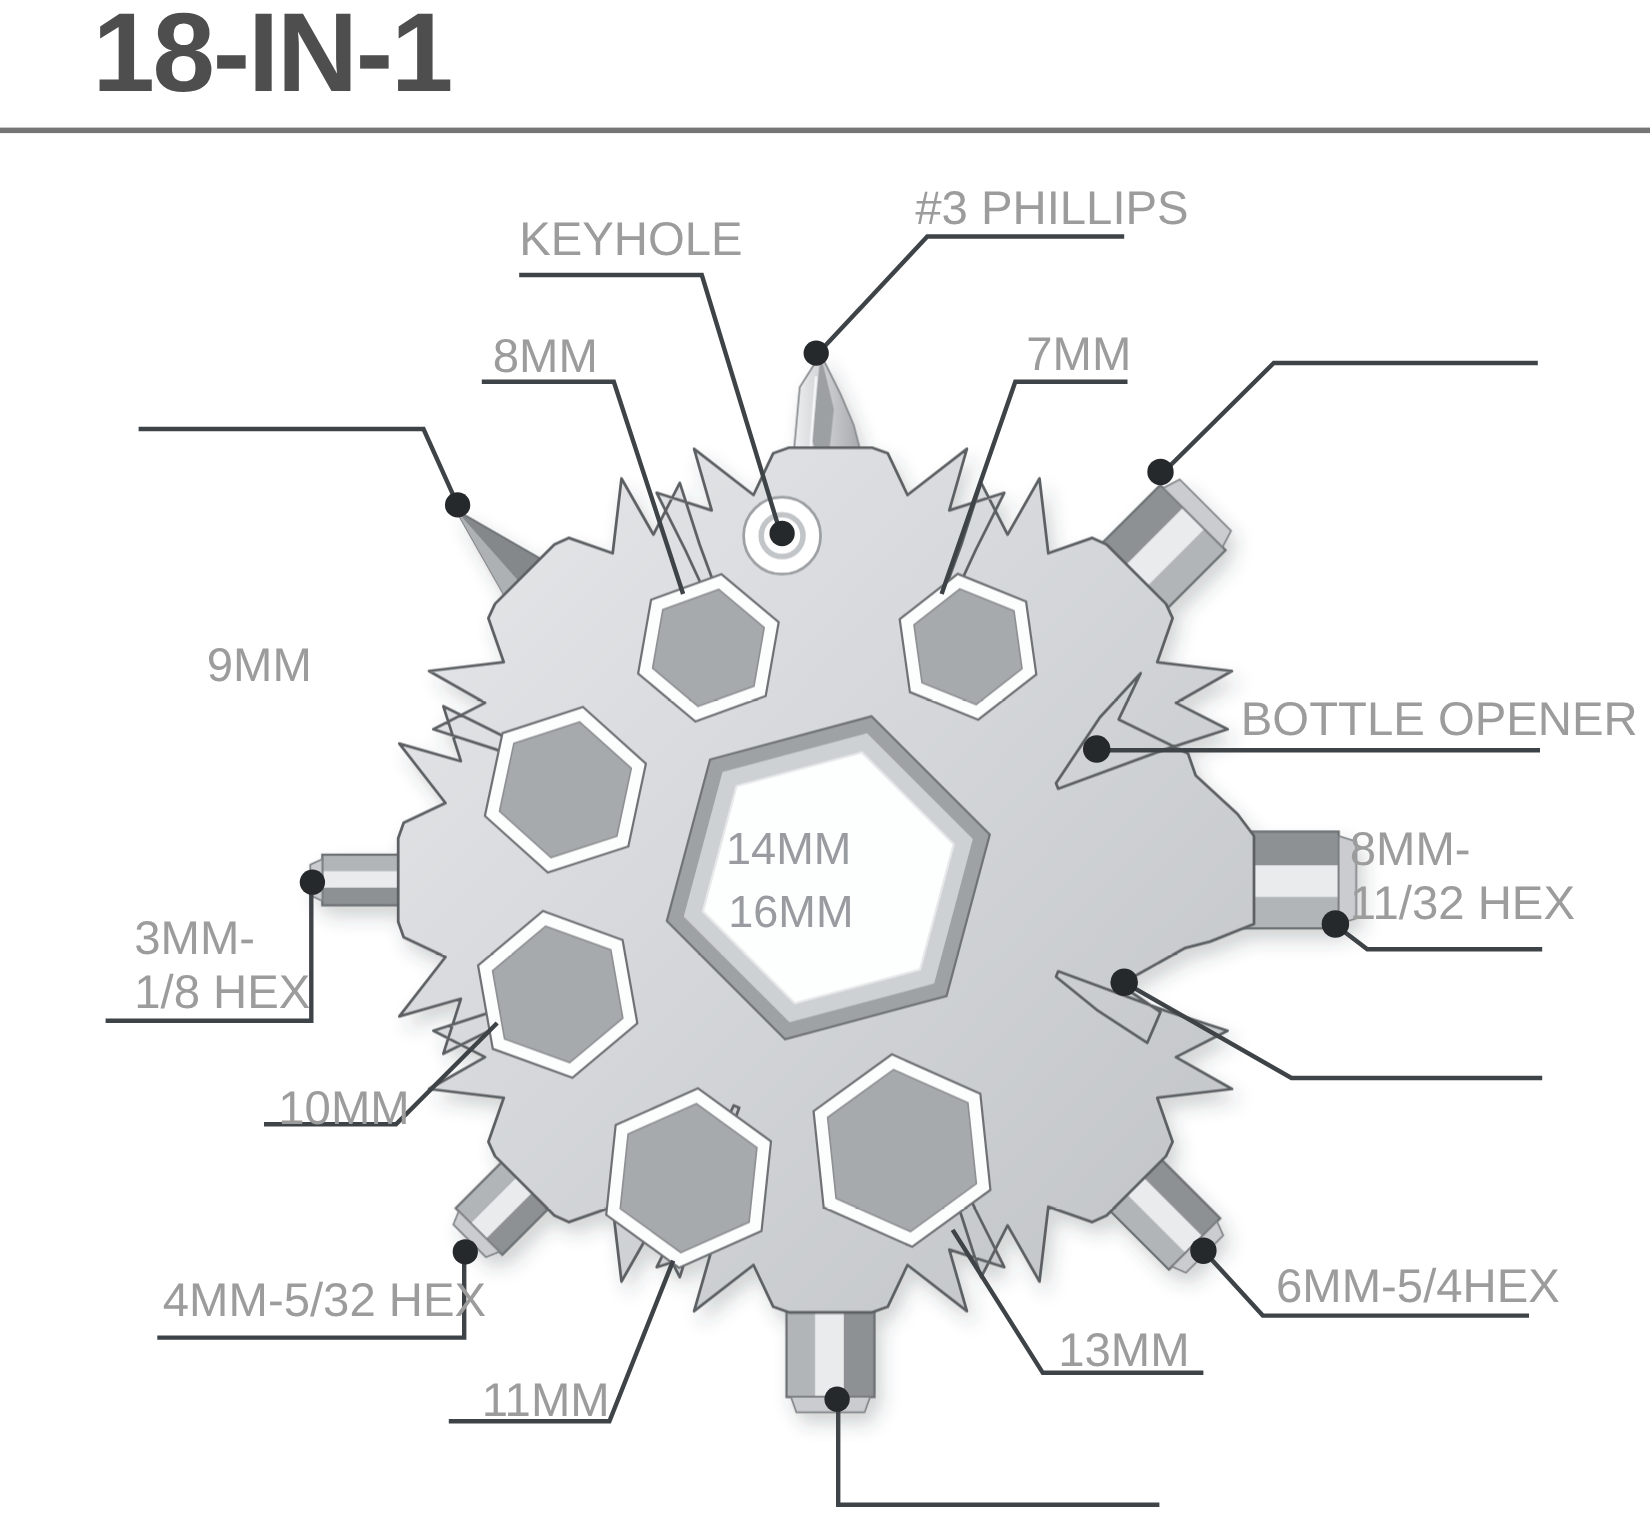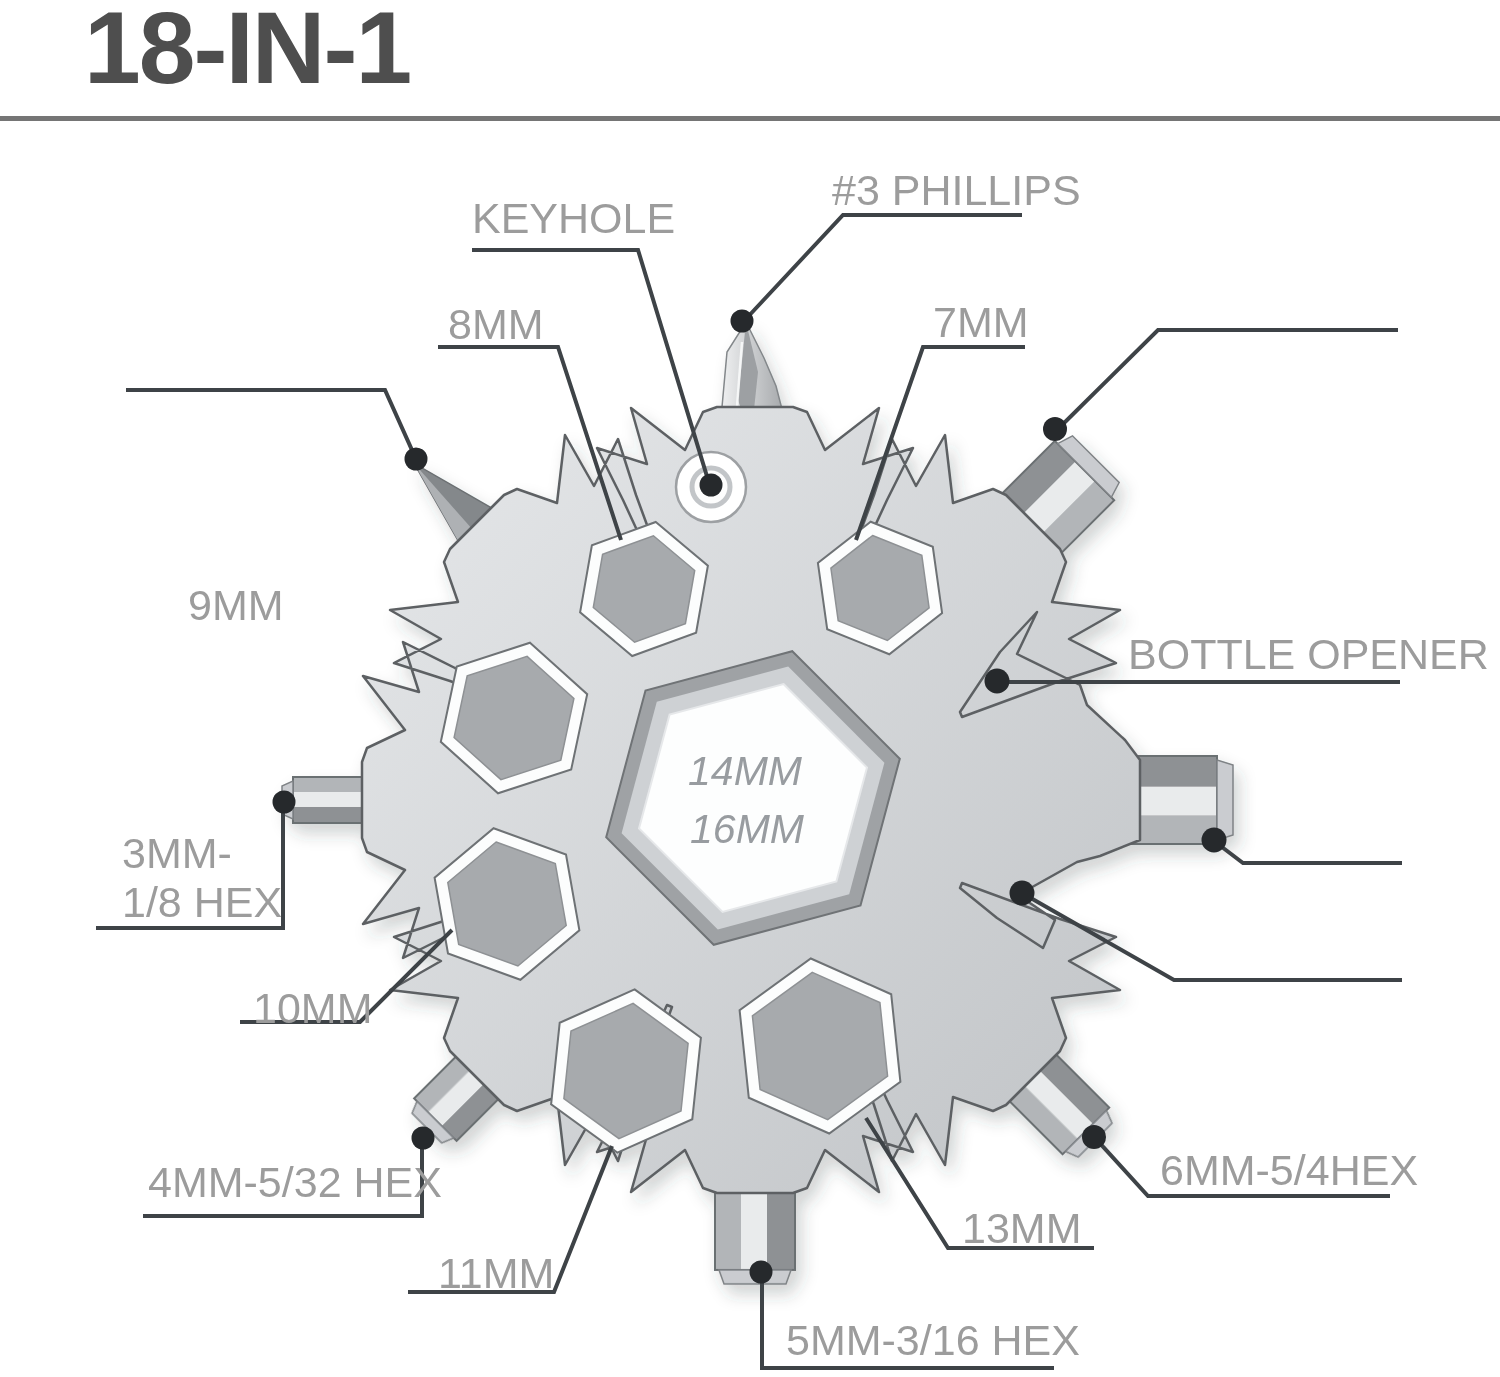--- a/index.html
+++ b/index.html
@@ -3,22 +3,22 @@
 <meta charset="utf-8">
 <style>
   html,body{margin:0;padding:0;background:#ffffff;}
   .stage{position:relative;width:1500px;height:1377px;background:#ffffff;overflow:hidden;
          font-family:"Liberation Sans",sans-serif;}
   .page-title{position:absolute;left:84px;top:-10px;margin:0;font-size:102px;font-weight:700;
               letter-spacing:-2px;color:#4e4e4e;font-family:"Liberation Sans",sans-serif;}
   .divider{position:absolute;left:0;top:116px;width:1500px;height:5px;background:#757575;}
   .lbl{position:absolute;font-size:43px;line-height:1.13;color:#9c9c9c;white-space:pre-line;
        font-family:"Liberation Sans",sans-serif;}
-  .chex{position:absolute;width:170px;text-align:center;font-size:41px;color:#989ca0;
-        font-family:"Liberation Sans",sans-serif;font-style:italic;}
+  .chex{position:absolute;width:170px;font-size:41px;color:#989ca0;
+        font-family:"Liberation Sans",sans-serif;}
   svg{position:absolute;left:0;top:0;}
 </style>
 </head>
 <body>
 
 <div class="stage">
 
   <h1 class="page-title">18-IN-1</h1>
   <div class="divider"></div>
 
@@ -163,23 +163,24 @@
         <circle cx="284" cy="802" r="11.5"></circle>
       </g>
     </g>
   </svg>
 
   <div class="lbl" style="left:472px;top:194px">KEYHOLE</div>
   <div class="lbl" style="left:448px;top:300px">8MM</div>
   <div class="lbl" style="left:832px;top:166px">#3 PHILLIPS</div>
   <div class="lbl" style="left:933px;top:298px">7MM</div>
   <div class="lbl" style="left:1128px;top:630px">BOTTLE OPENER</div>
+  <div class="lbl" style="left:1227px;top:748px">8MM-
+11/32 HEX</div>
   <div class="lbl" style="left:1160px;top:1146px">6MM-5/4HEX</div>
   <div class="lbl" style="left:962px;top:1204px">13MM</div>
-  <div class="lbl" style="left:786px;top:1316px">5MM-3/16 HEX</div>
   <div class="lbl" style="left:438px;top:1249px">11MM</div>
   <div class="lbl" style="left:148px;top:1158px">4MM-5/32 HEX</div>
   <div class="lbl" style="left:253px;top:984px">10MM</div>
   <div class="lbl" style="left:122px;top:829px">3MM-
 1/8 HEX</div>
   <div class="lbl" style="left:188px;top:581px">9MM</div>
 
   <div class="chex" style="left:660px;top:748px">14MM</div>
   <div class="chex" style="left:662px;top:806px">16MM</div>
 </div>

